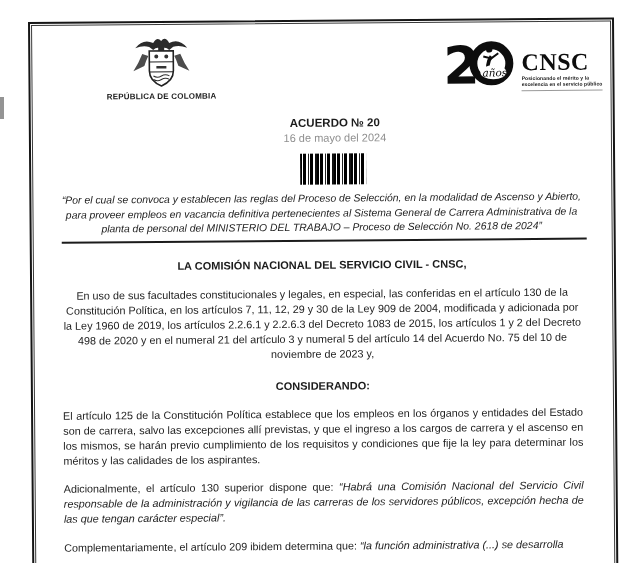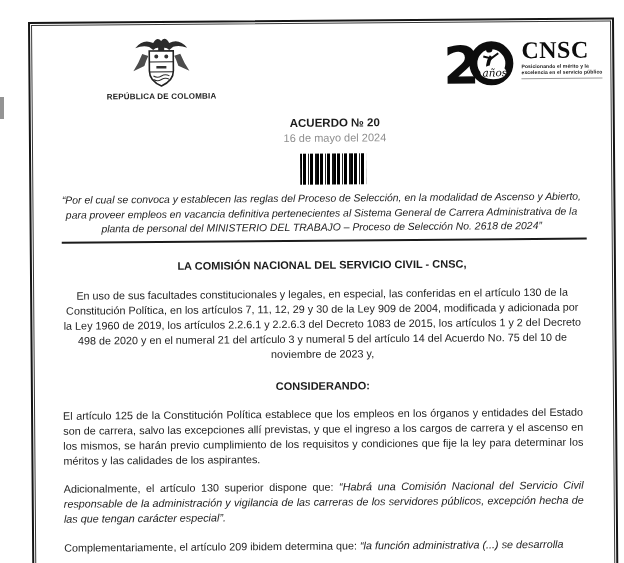--- a/index.html
+++ b/index.html
@@ -30,21 +30,21 @@
 
   
   .header-row { position: relative; height: 72px; margin-top: 12px; }
   .coat { position: absolute; left: 37px; top: 0; width: 128px; text-align: center; }
   .coat svg { display: block; margin: 0 auto; }
   .republic-label {
     font-size: 8px; font-weight: bold; letter-spacing: .2px;
     color: #222; margin-top: 1px; white-space: nowrap;
   }
   .cnsc-logo { position: absolute; right: -22px; top: 4px; display: flex; align-items: flex-start; }
-  .cnsc-right { margin-left: 2px; margin-top: 2px; }
+  .cnsc-right { margin-left: 2px; margin-top: 14px; }
   .cnsc-acronym {
     font-family: "Liberation Serif", serif;
     font-weight: bold; font-size: 24px; line-height: 24px;
     letter-spacing: .5px; color: #0d0d0d;
   }
   .cnsc-tagline {
     font-size: 5px; font-weight: bold; color: #151515;
     line-height: 6px; letter-spacing: .1px;
     border-bottom: 1px solid #9a9a9a;
     padding-bottom: 3px; margin-top: 1px;

